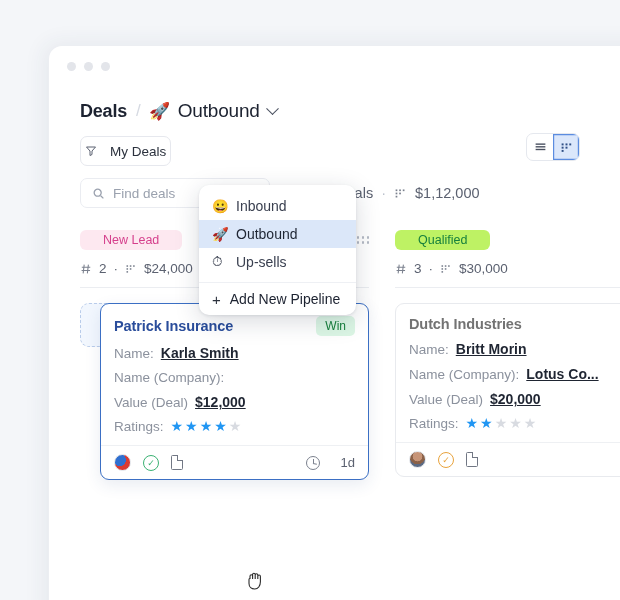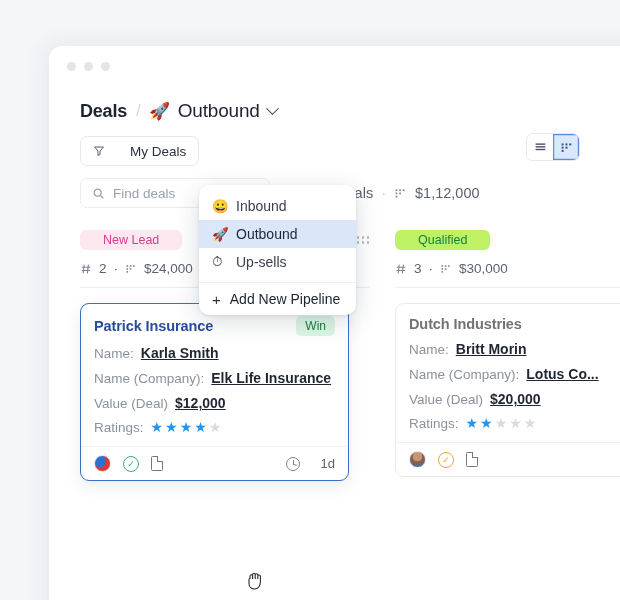--- a/index.html
+++ b/index.html
@@ -54,22 +54,22 @@
     transform: rotate(45deg) translate(-2px,-2px);
   }
 
   
   .toolbar {
     display: flex; align-items: center;
     padding: 14px 0 0 31px;
     position: relative;
   }
   .pill {
-    display: flex; align-items: center; gap: 25px;
-    height: 30px; padding: 0 12px;
+    display: flex; align-items: center; gap: 13px;
+    height: 30px; padding: 0 4px;
     border: 1px solid #e6e8ee; border-radius: 7px;
     background: #fff; font-size: 13.5px; color: #2b313d;
     cursor: pointer; white-space: nowrap;
   }
   .search-row {
     display: flex; align-items: center;
     padding: 12px 0 0 31px;
     position: relative;
   }
   .search-box {
@@ -162,20 +162,21 @@
 
   
   .card {
     background: #fff;
     border: 1px solid #e8eaee;
     border-radius: 9px;
     padding: 12px 13px 0 13px;
   }
   .card.dragging {
     position: relative;
+    margin-left: 20px;
     width: 269px;
     border: 1.6px solid #3b6fc4;
     box-shadow: 0 5px 16px rgba(40,70,130,0.10);
     z-index: 20;
   }
   .card-title-row { display: flex; align-items: center; }
   .card-title {
     font-size: 14.5px; font-weight: bold; color: #2a4d9b;
     letter-spacing: -0.1px;
   }
@@ -381,21 +382,20 @@
               <span class="card-title">Patrick Insurance</span>
               <span class="win-badge">Win</span>
             </div>
 
             <div class="field">
               <span class="f-label">Name:</span>
               <span class="f-value">Karla Smith</span>
             </div>
             <div class="field">
               <span class="f-label">Name (Company):</span>
-              <span class="f-value">Elk Life Insurance</span>
             </div>
             <div class="field">
               <span class="f-label">Value (Deal)</span>
               <span class="f-value">$12,000</span>
             </div>
 
             <div class="field">
               <span class="f-label">Ratings:</span>
               <span class="stars">
                   <span class="star on">★</span>

